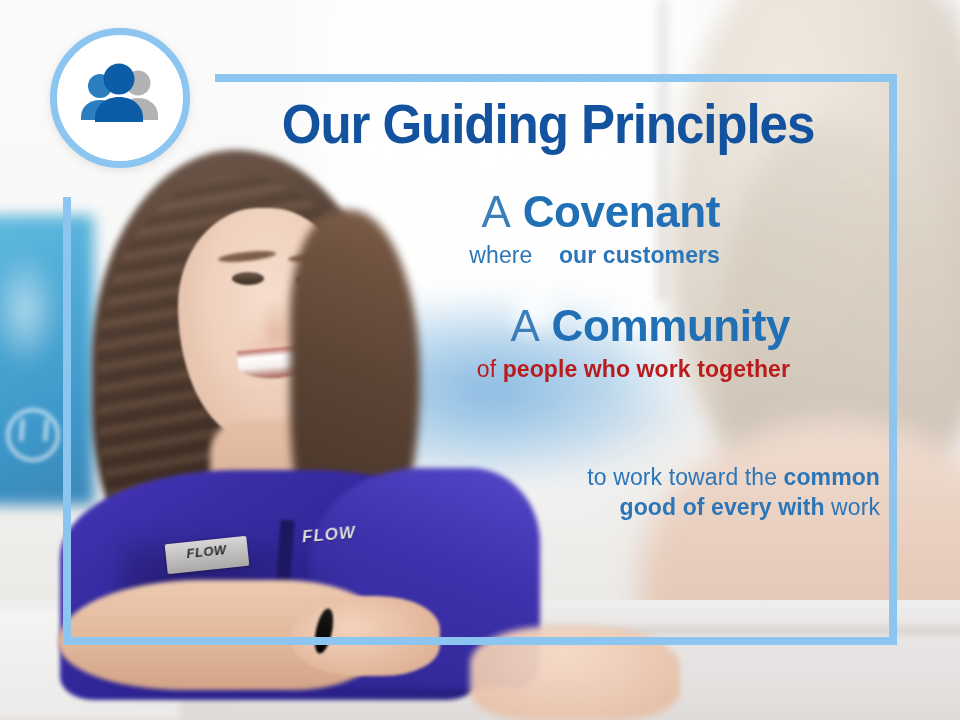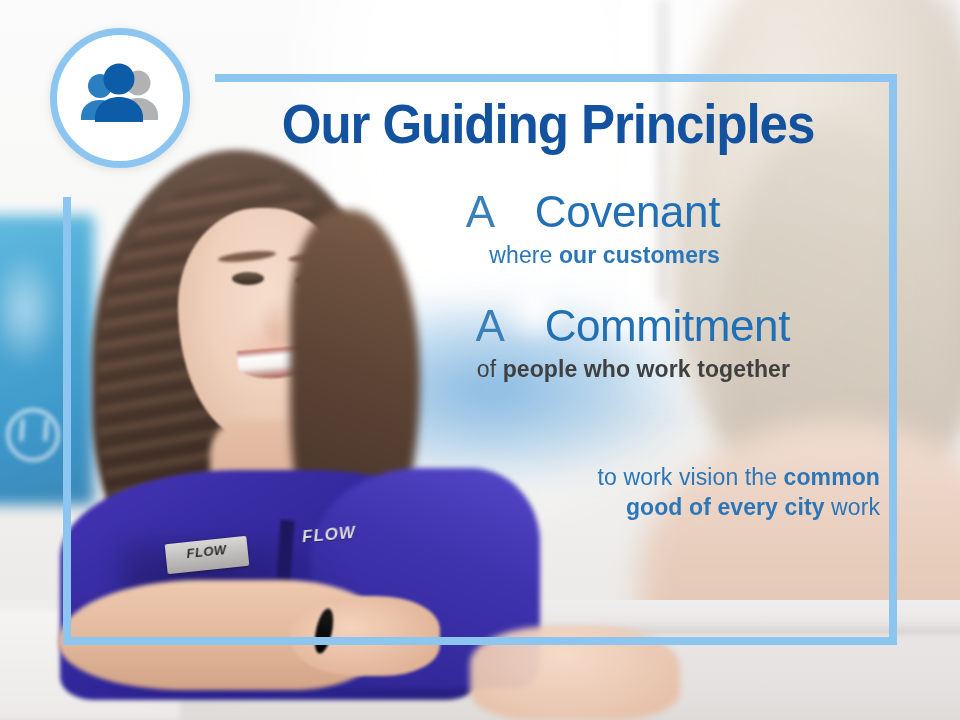--- a/index.html
+++ b/index.html
@@ -481,23 +481,22 @@
     line-height: 1.08;
     white-space: nowrap;
     letter-spacing: -0.4px;
   }
   .p-head .lead {
     font-weight: normal;
     color: #3a7fb9;
     letter-spacing: 0;
   }
   .p-head .word {
-    font-weight: normal;
+    font-weight: bold;
     color: #2170b6;
-    margin-left: 28px;
   }
   .p-sub {
     font-size: 23px;
     line-height: 1.30;
     color: #2b76b9;
     margin-top: 5px;
     letter-spacing: .1px;
   }
   .p-sub span.reg { font-weight: normal; }
 
@@ -588,29 +587,29 @@
 
   <div class="text-layer">
 
     <div class="page-title" style="color: rgb(18, 82, 159);">Our Guiding Principles</div>
 
     <div class="principle" id="principle-1">
       <div class="p-head">
         <span class="lead">A</span>
         <span class="word" style="color: rgb(33, 112, 182);">Covenant</span>
       </div>
-      <div class="p-sub" style="color: rgb(43, 118, 185);"><span class="reg">where </span><span class="" style="font-weight: bold;">our customers</span></div>
+      <div class="p-sub" style="color: rgb(43, 118, 185);"><span class="reg">where </span><span class="" style="font-weight: bold; margin-left: 20px;">our customers</span></div>
     </div>
 
     <div class="principle" id="principle-2">
       <div class="p-head">
         <span class="lead">A</span>
-        <span class="word" style="color: rgb(33, 112, 182);">Commitment</span>
+        <span class="word" style="color: rgb(33, 112, 182);">Community</span>
       </div>
-      <div class="p-sub" style="color: #404040;"><span class="reg">of </span><span class="" style="font-weight: bold;">people who work together</span><br></div>
+      <div class="p-sub" style="color: #b91c1c;"><span class="reg">of </span><span class="" style="font-weight: bold;">people who work together</span><br></div>
     </div>
 
     <div class="principle" id="principle-3">
-      <div class="p-sub" style="color: rgb(43, 118, 185);"><span class="reg">to work vision the </span><span class="" style="font-weight: bold; text-align: right;">common</span><br><span class="" style="font-weight: bold;">good of every city</span><span class="reg"> work</span><br></div>
+      <div class="p-sub" style="color: rgb(43, 118, 185);"><span class="reg">to work toward the </span><span class="" style="font-weight: bold; text-align: right;">common</span><br><span class="" style="font-weight: bold;">good of every with</span><span class="reg"> work</span><br></div>
     </div>
 
   </div>
 </div>
 
 </body></html>

